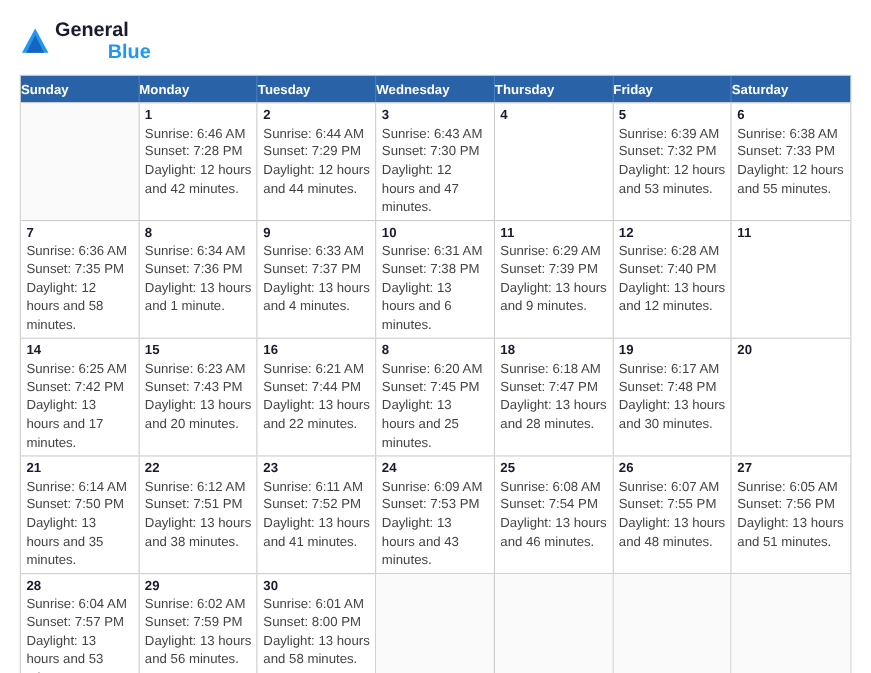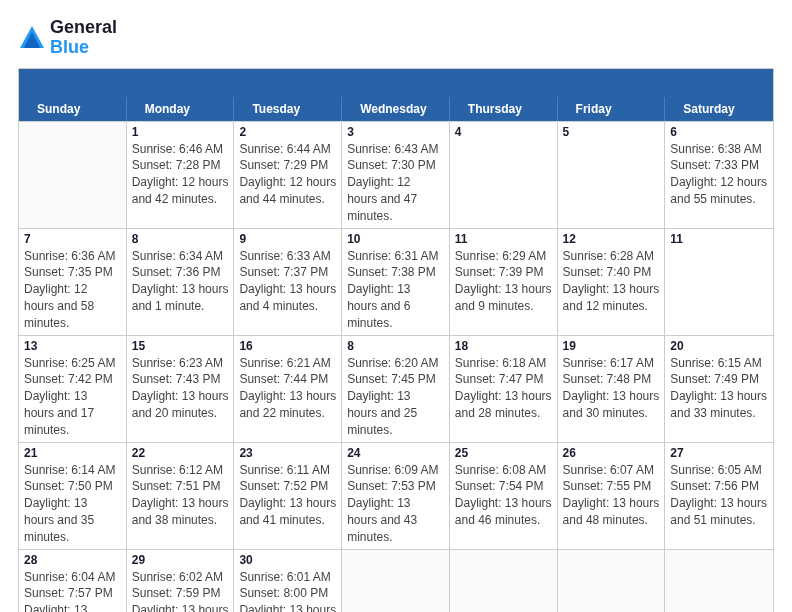--- a/index.html
+++ b/index.html
@@ -29,20 +29,21 @@
       gap: 4px;
     }
     .logo-text {
       font-size: 18px;
       font-weight: bold;
       color: #1a1a2e;
       line-height: 1.1;
     }
     .logo-text span {
       color: #2196F3;
+      margin-left: 48px;
     }
     .logo-icon {
       width: 28px;
       height: 28px;
     }
     .title-block {
       text-align: right;
     }
     .month-title {
       font-size: 32px;
@@ -62,24 +63,23 @@
     }
     .cal-header-row {
       display: grid;
       grid-template-columns: repeat(7, 1fr);
       background: #2962a6;
     }
     .cal-header-cell {
       color: #fff;
       font-size: 12px;
       font-weight: bold;
-      padding: 5px 18px;
+      padding: 5px 0;
       border-right: 1px solid #4a7fc1;
       text-align: left;
-      margin-top: 28px;
     }
     .cal-header-cell:last-child { border-right: none; }
     .cal-body {
       flex: 1;
       display: flex;
       flex-direction: column;
     }
     .cal-row {
       display: grid;
       grid-template-columns: repeat(7, 1fr);
@@ -152,20 +152,21 @@
           </div>
           <div class="cal-cell">
             <div class="day-number">3</div>
             <div class="day-info">Sunrise: 6:43 AM<br>Sunset: 7:30 PM<br>Daylight: 12 hours and 47 minutes.</div>
           </div>
           <div class="cal-cell">
             <div class="day-number">4</div>
           </div>
           <div class="cal-cell">
             <div class="day-number">5</div>
+            <div class="day-info">Sunrise: 6:39 AM<br>Sunset: 7:32 PM<br>Daylight: 12 hours and 53 minutes.</div>
           </div>
           <div class="cal-cell">
             <div class="day-number">6</div>
             <div class="day-info">Sunrise: 6:38 AM<br>Sunset: 7:33 PM<br>Daylight: 12 hours and 55 minutes.</div>
           </div>
         </div>
         <div class="cal-row">
           <div class="cal-cell">
             <div class="day-number">7</div>
             <div class="day-info">Sunrise: 6:36 AM<br>Sunset: 7:35 PM<br>Daylight: 12 hours and 58 minutes.</div>
@@ -189,21 +190,21 @@
           <div class="cal-cell">
             <div class="day-number">12</div>
             <div class="day-info">Sunrise: 6:28 AM<br>Sunset: 7:40 PM<br>Daylight: 13 hours and 12 minutes.</div>
           </div>
           <div class="cal-cell">
             <div class="day-number">11</div>
           </div>
         </div>
         <div class="cal-row">
           <div class="cal-cell">
-            <div class="day-number">13</div>
+            <div class="day-number">14</div>
             <div class="day-info">Sunrise: 6:25 AM<br>Sunset: 7:42 PM<br>Daylight: 13 hours and 17 minutes.</div>
           </div>
           <div class="cal-cell">
             <div class="day-number">15</div>
             <div class="day-info">Sunrise: 6:23 AM<br>Sunset: 7:43 PM<br>Daylight: 13 hours and 20 minutes.</div>
           </div>
           <div class="cal-cell">
             <div class="day-number">16</div>
             <div class="day-info">Sunrise: 6:21 AM<br>Sunset: 7:44 PM<br>Daylight: 13 hours and 22 minutes.</div>
           </div>
@@ -214,21 +215,20 @@
           <div class="cal-cell">
             <div class="day-number">18</div>
             <div class="day-info">Sunrise: 6:18 AM<br>Sunset: 7:47 PM<br>Daylight: 13 hours and 28 minutes.</div>
           </div>
           <div class="cal-cell">
             <div class="day-number">19</div>
             <div class="day-info">Sunrise: 6:17 AM<br>Sunset: 7:48 PM<br>Daylight: 13 hours and 30 minutes.</div>
           </div>
           <div class="cal-cell">
             <div class="day-number">20</div>
-            <div class="day-info">Sunrise: 6:15 AM<br>Sunset: 7:49 PM<br>Daylight: 13 hours and 33 minutes.</div>
           </div>
         </div>
         <div class="cal-row">
           <div class="cal-cell">
             <div class="day-number">21</div>
             <div class="day-info">Sunrise: 6:14 AM<br>Sunset: 7:50 PM<br>Daylight: 13 hours and 35 minutes.</div>
           </div>
           <div class="cal-cell">
             <div class="day-number">22</div>
             <div class="day-info">Sunrise: 6:12 AM<br>Sunset: 7:51 PM<br>Daylight: 13 hours and 38 minutes.</div>

